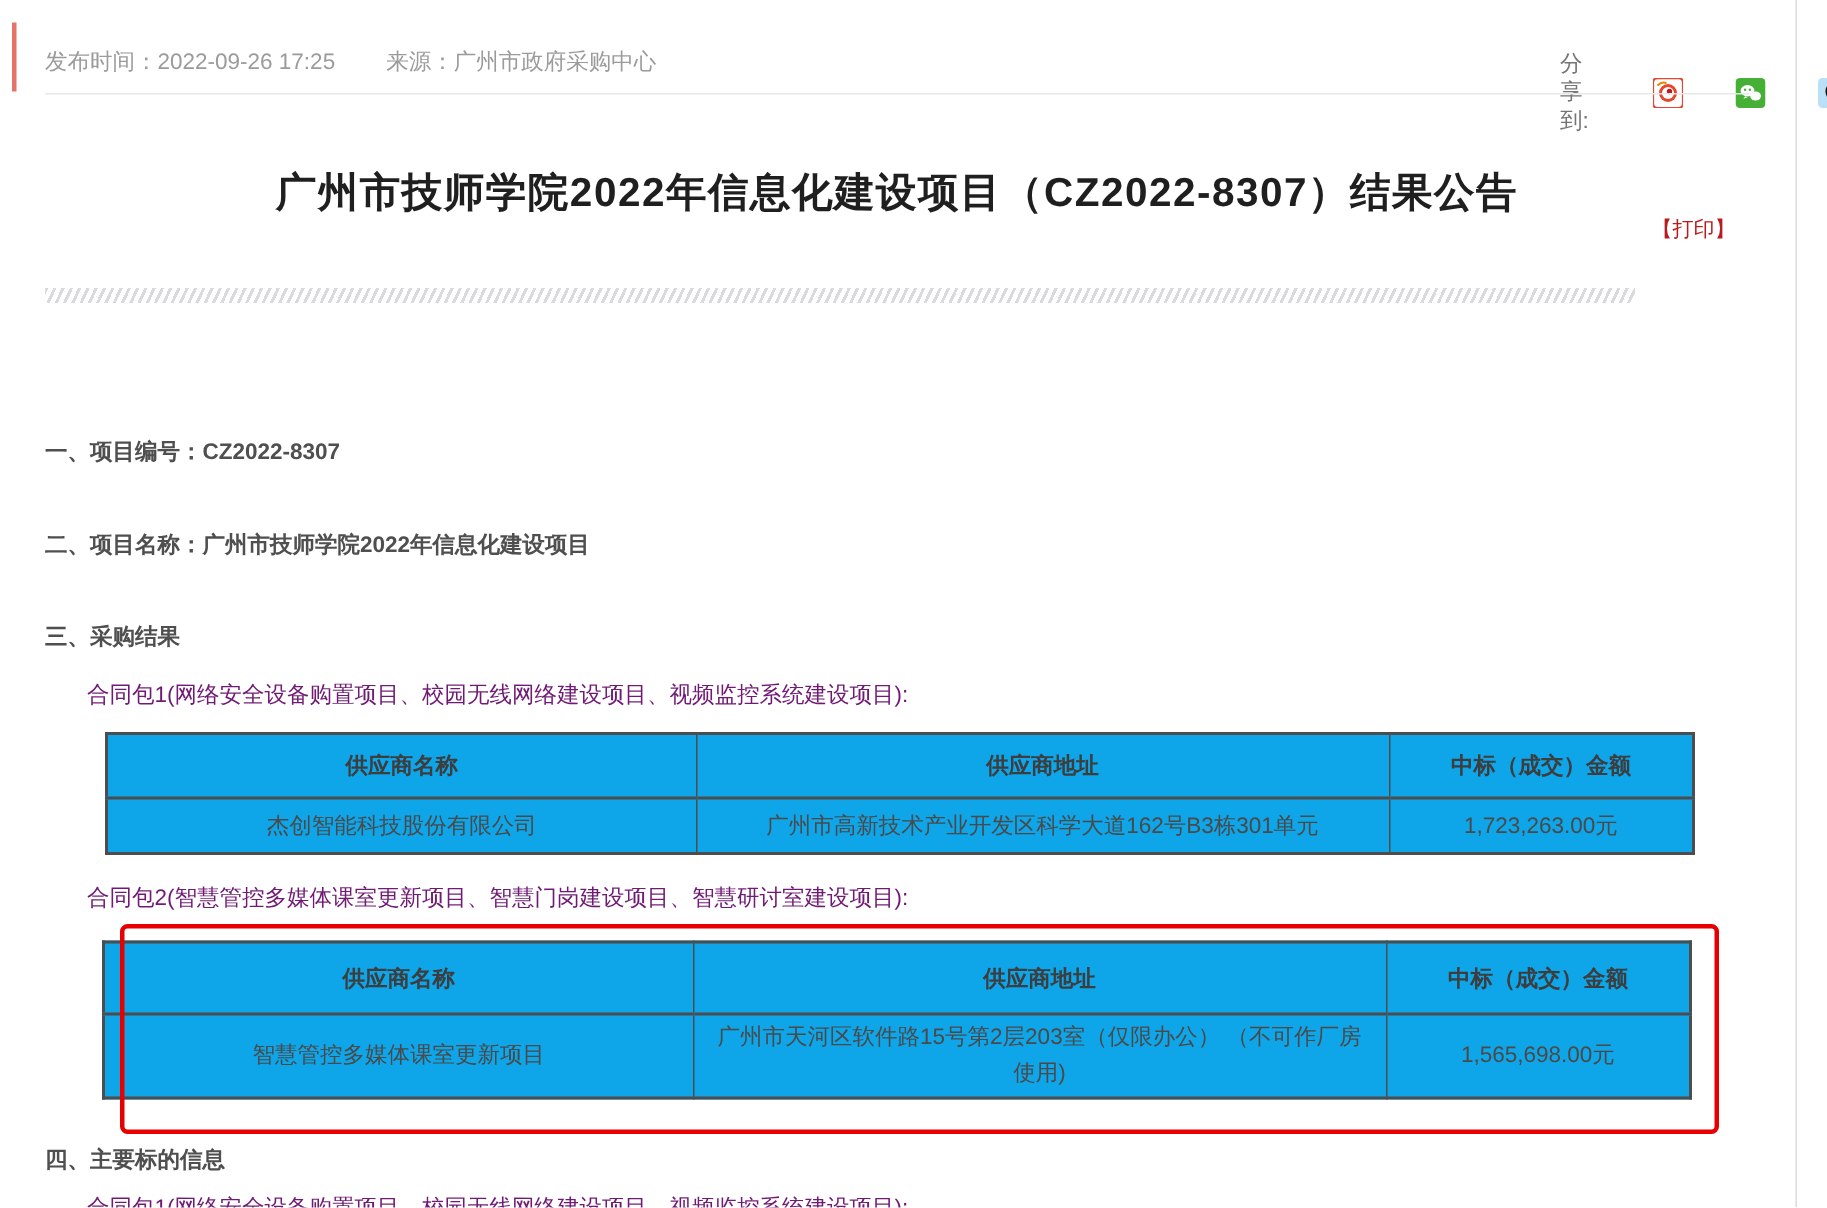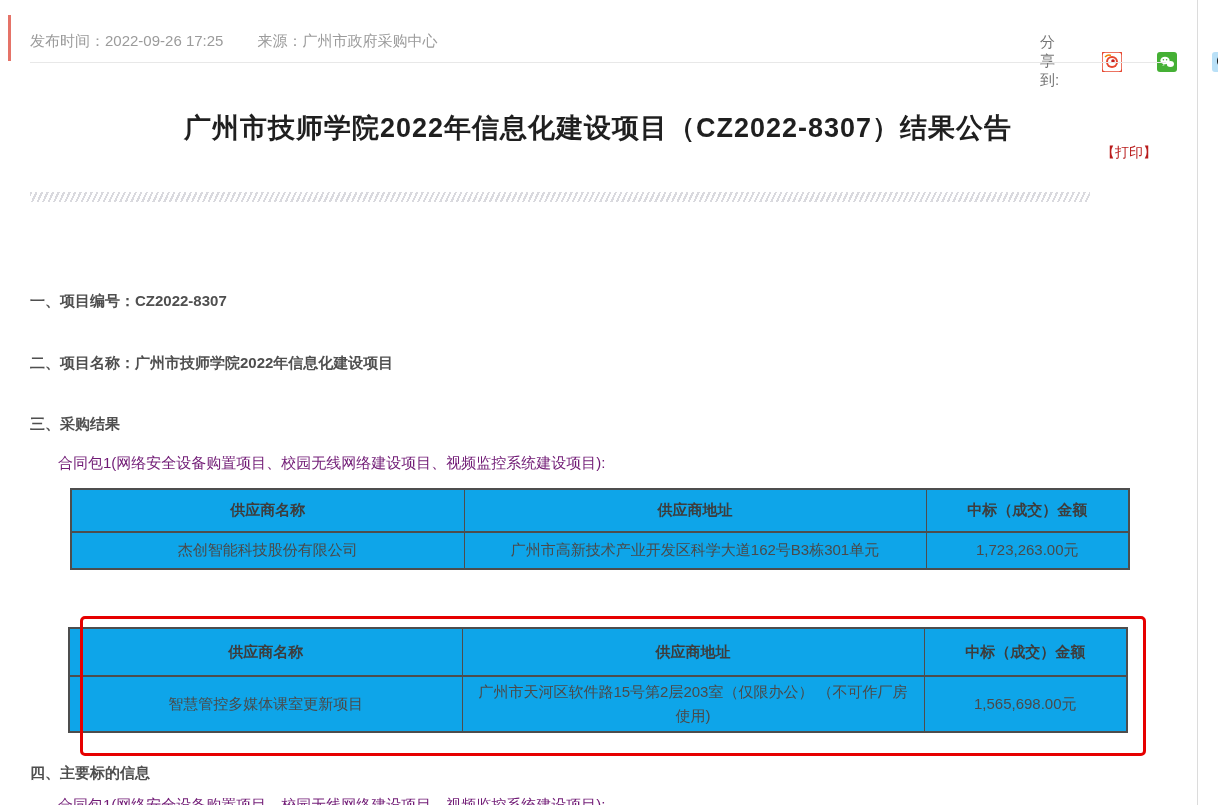--- a/index.html
+++ b/index.html
@@ -140,20 +140,21 @@
     </thead>
     <tbody>
       <tr>
         <td>杰创智能科技股份有限公司</td>
         <td>广州市高新技术产业开发区科学大道162号B3栋301单元</td>
         <td class="amount">1,723,263.00元</td>
       </tr>
     </tbody>
   </table>
 
+  <div class="pkg pkg-2">合同包2(智慧管控多媒体课室更新项目、智慧门岗建设项目、智慧研讨室建设项目):</div>
 
   <table class="result table-2">
     <colgroup>
         <col class="col-name">
         <col class="col-addr">
         <col class="col-amount">
       </colgroup>
     <thead>
       <tr>
         <th>供应商名称</th>

